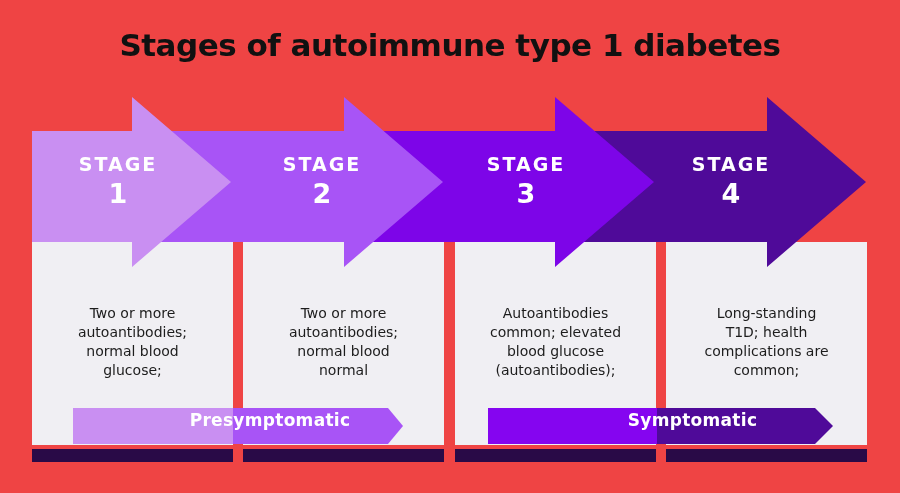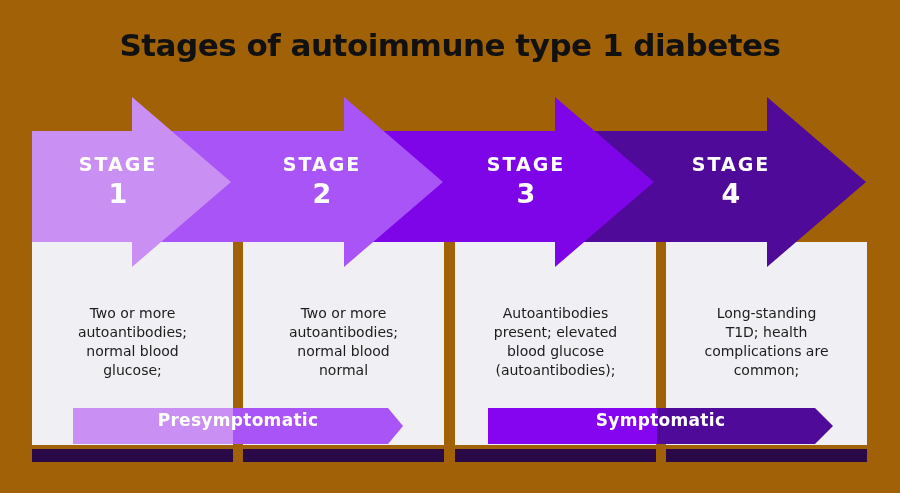--- a/index.html
+++ b/index.html
@@ -1,37 +1,37 @@
 <!DOCTYPE html>
 <html><head>
 <meta charset="utf-8">
 <style>
   html,body{margin:0;padding:0;background:#ffffff;}
   #canvas{
-    position:relative;width:900px;height:493px;overflow:hidden;background:#a16207;
+    position:relative;width:900px;height:493px;overflow:hidden;background:#ef4444;
     font-family:"DejaVu Sans","Liberation Sans",sans-serif;
   }
   .title{
     position:absolute;left:0;top:26px;width:900px;text-align:center;
     font-size:31px;font-weight:800;letter-spacing:-0.5px;color:#111111;line-height:38px;
   }
   svg.shapes{position:absolute;left:0;top:0;}
   .stage-label{
     position:absolute;top:152px;width:150px;text-align:center;color:#ffffff;
   }
   .stage-word{display:block;font-size:19px;font-weight:bold;letter-spacing:2px;line-height:24px;}
   .stage-num{display:block;font-size:27px;font-weight:bold;line-height:32px;margin-top:2px;}
   .desc{
     position:absolute;top:304px;width:181px;text-align:center;
     font-size:14px;line-height:19px;color:#1c1c1c;
   }
   .desc span{display:block;}
   .banner-label{
     position:absolute;top:408px;height:24px;display:flex;align-items:center;justify-content:center;
-    color:#ffffff;font-size:17px;font-weight:bold;letter-spacing:0.3px;
+    color:#ffffff;font-size:17px;font-weight:bold;letter-spacing:0.3px;padding-left:32px;
   }
   .pos-s1{left:43px;}  .pos-s2{left:247px;} .pos-s3{left:451px;} .pos-s4{left:656px;}
   .pos-d1{left:42px;}  .pos-d2{left:253px;} .pos-d3{left:465px;} .pos-d4{left:676px;}
   .pos-b1{left:73px;width:330px;}
   .pos-b2{left:488px;width:345px;}
 </style>
 </head>
 <body>
 
 <div id="canvas">
@@ -86,21 +86,21 @@
     <span>glucose;</span>
   </div>
   <div class="desc pos-d2">
     <span>Two or more</span>
     <span>autoantibodies;</span>
     <span>normal blood</span>
     <span>normal</span>
   </div>
   <div class="desc pos-d3">
     <span>Autoantibodies</span>
-    <span>present; elevated</span>
+    <span>common; elevated</span>
     <span>blood glucose</span>
     <span>(autoantibodies);</span>
   </div>
   <div class="desc pos-d4">
     <span>Long-standing</span>
     <span>T1D; health</span>
     <span>complications are</span>
     <span>common;</span>
   </div>
 

